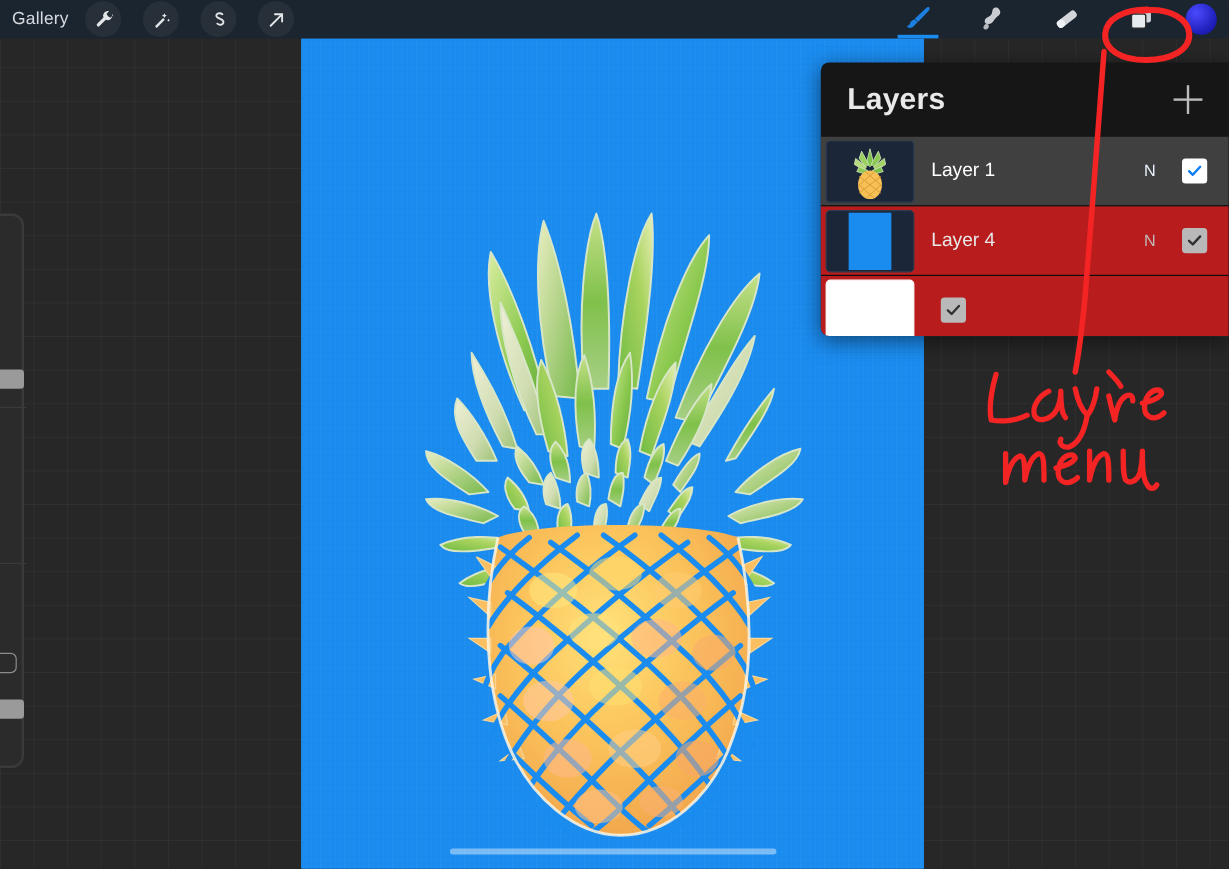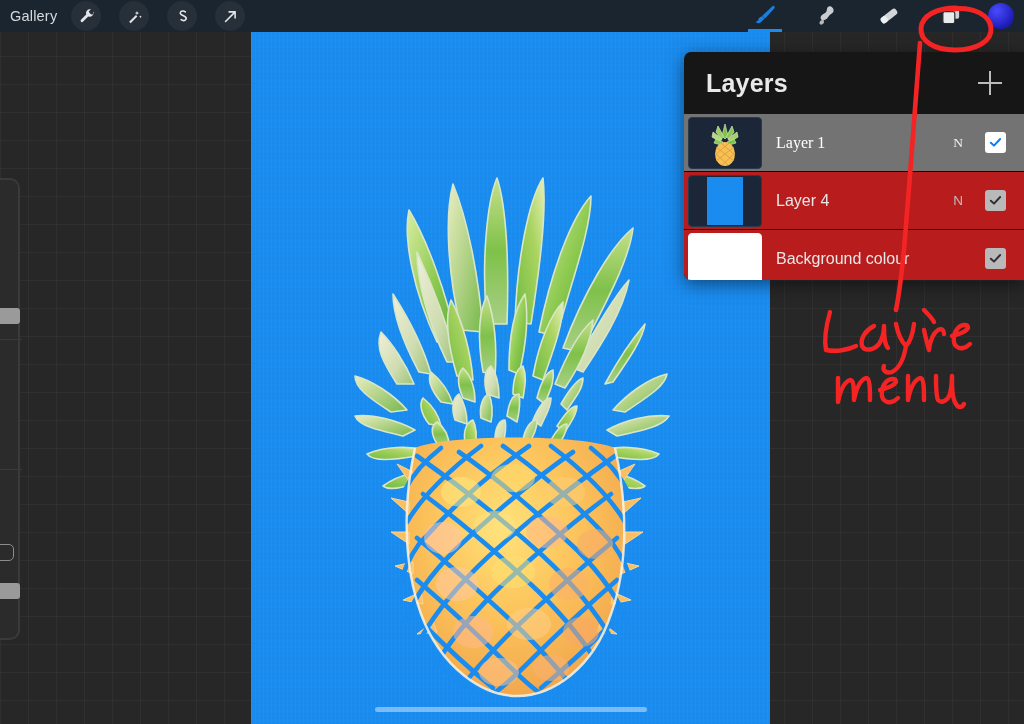--- a/index.html
+++ b/index.html
@@ -125,21 +125,21 @@
   }
   .lp-add::before { left:0; top:11px; width:24px; height:1.6px; }
   .lp-add::after  { top:0; left:11px; height:24px; width:1.6px; }
 
   .layer-row {
     position:relative; height:58px;
     display:flex; align-items:center;
     background:#b91c1c;
     border-bottom:1px solid #0d0d0d;
   }
-  .layer-row.selected { background:#737373;font-family:Liberation Serif, serif; }
+  .layer-row.selected { background:#404040; }
   .thumb-wrap {
     width:74px; height:52px; margin-left:4px;
     background:#1b2738; border-radius:4px;
     display:flex; align-items:center; justify-content:center;
     overflow:hidden; flex:none;
     border:1px solid #2a3a4e;
   }
   .thumb-wrap.white-thumb { background:#ffffff; border-color:#ffffff; }
   .thumb-wrap svg { display:block; }
   .layer-name {
@@ -470,21 +470,20 @@
       <div class="blend-mode">N</div>
       <div class="vis-check">
         <svg width="13" height="13" viewBox="0 0 14 14">
           <path d="M2 7.2 L5.4 10.4 L12 3.2" fill="none" stroke="#303030" stroke-width="2.1" stroke-linecap="round" stroke-linejoin="round"></path>
         </svg>
       </div>
     </div>
 
     <div class="layer-row">
       <div class="thumb-wrap white-thumb"></div>
-      <div class="layer-name">Background colour</div>
       <div class="blend-mode"></div>
       <div class="vis-check">
         <svg width="13" height="13" viewBox="0 0 14 14">
           <path d="M2 7.2 L5.4 10.4 L12 3.2" fill="none" stroke="#303030" stroke-width="2.1" stroke-linecap="round" stroke-linejoin="round"></path>
         </svg>
       </div>
     </div>
   </div>
 
   <svg class="annotation" viewBox="0 0 1024 724">

